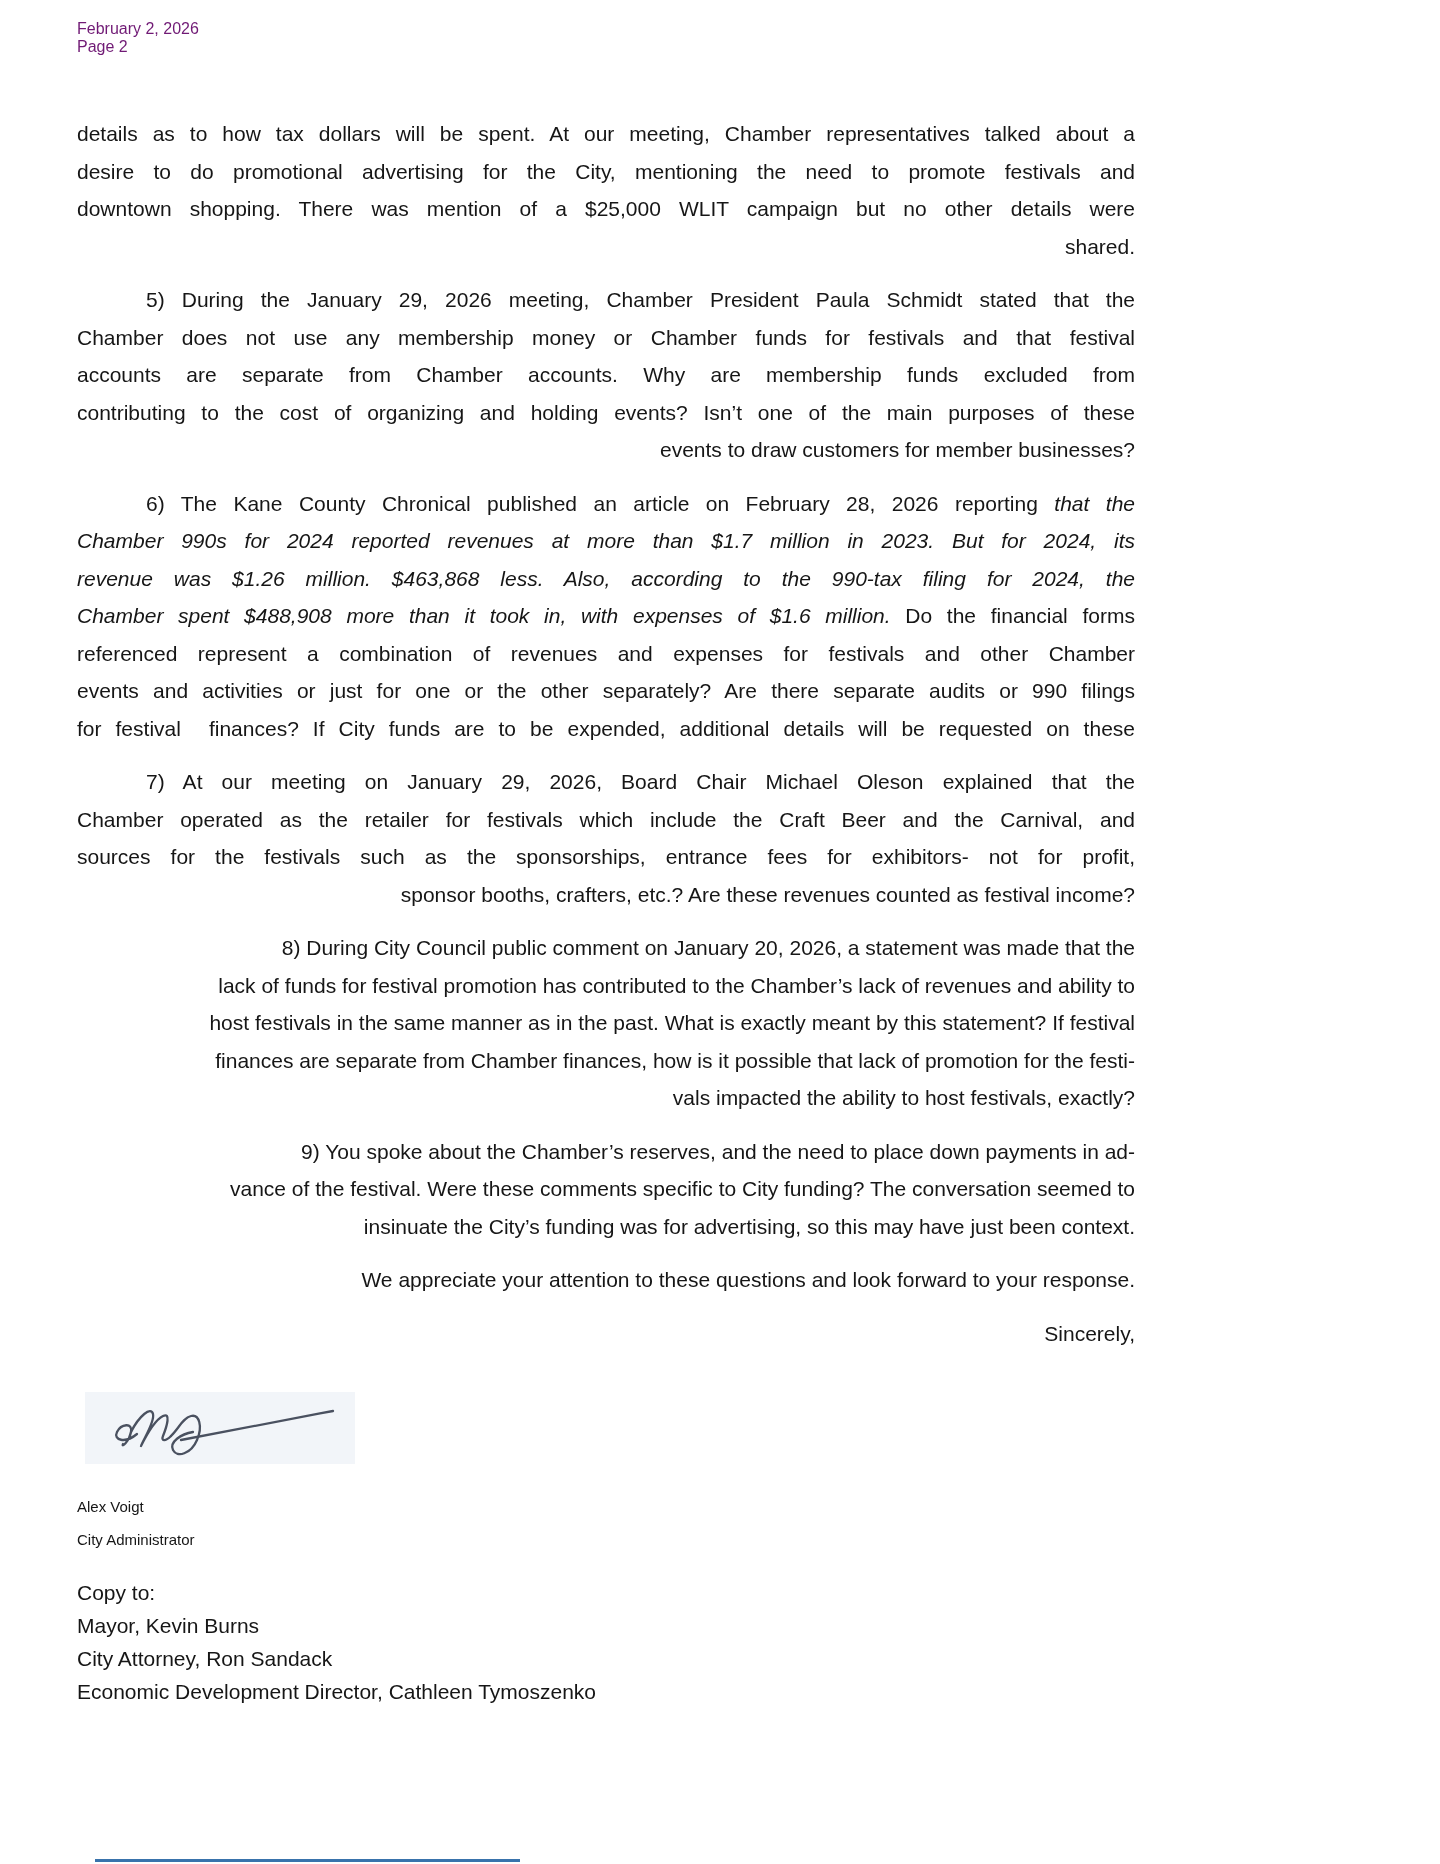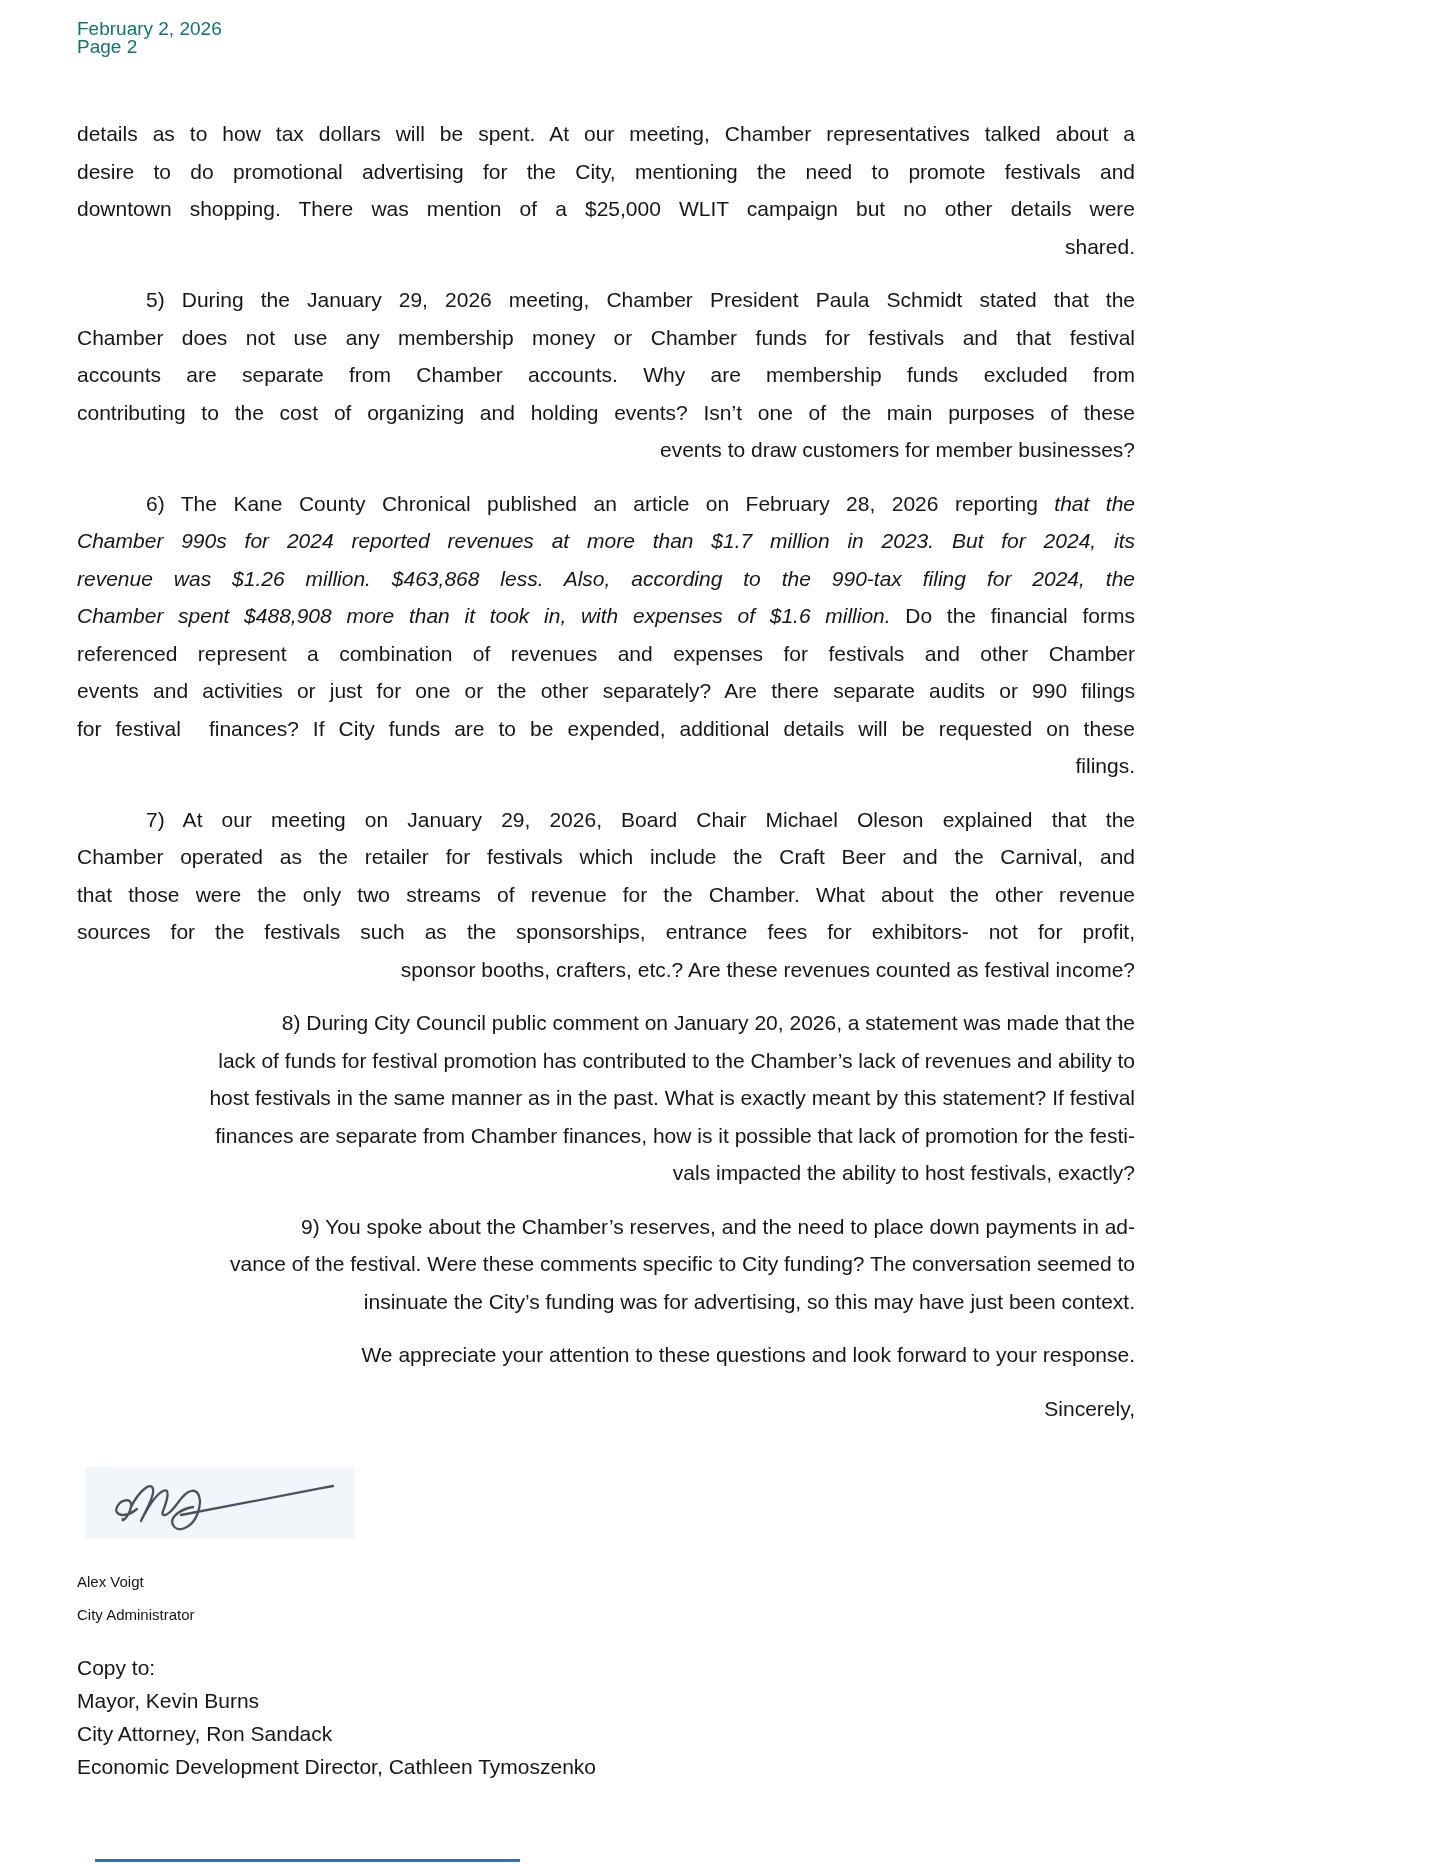--- a/index.html
+++ b/index.html
@@ -11,23 +11,23 @@
     overflow: hidden;
     font-family: "Liberation Sans", "DejaVu Sans", sans-serif;
     color: #161616;
   }
   .page { position: absolute; inset: 0; background: #ffffff; }
 
   .page-header {
     position: absolute;
     top: 20px;
     left: 77px;
-    font-size: 19px;
+    font-size: 16px;
     line-height: 18px;
-    color: #0f766e;
+    color: #701a75;
   }
 
   .letter-body {
     position: absolute;
     top: 115px;
     left: 77px;
     width: 1058px;
     font-size: 21px;
     line-height: 37.5px;
   }
@@ -94,26 +94,24 @@
           <div class="line"><span>events to draw customers for member businesses?</span></div>
         </div>
         <div class="para">
           <div class="line jline indent"><span>6) The Kane County Chronical published an article on February 28, 2026 reporting </span><span class="ital">that the</span></div>
           <div class="line jline"><span class="ital">Chamber 990s for 2024 reported revenues at more than $1.7 million in 2023. But for 2024, its</span></div>
           <div class="line jline"><span class="ital">revenue was $1.26 million. $463,868 less. Also, according to the 990-tax filing for 2024, the</span></div>
           <div class="line jline"><span class="ital">Chamber spent $488,908 more than it took in, with expenses of $1.6 million.</span><span> Do the financial forms</span></div>
           <div class="line jline"><span>referenced represent a combination of revenues and expenses for festivals and other Chamber</span></div>
           <div class="line jline"><span>events and activities or just for one or the other separately? Are there separate audits or 990 filings</span></div>
           <div class="line jline"><span>for festival&nbsp; finances? If City funds are to be expended, additional details will be requested on these</span></div>
-          <div class="line"><span>filings.</span></div>
         </div>
         <div class="para">
           <div class="line jline indent"><span>7) At our meeting on January 29, 2026, Board Chair Michael Oleson explained that the</span></div>
           <div class="line jline"><span>Chamber operated as the retailer for festivals which include the Craft Beer and the Carnival, and</span></div>
-          <div class="line jline"><span>that those were the only two streams of revenue for the Chamber. What about the other revenue</span></div>
           <div class="line jline"><span>sources for the festivals such as the sponsorships, entrance fees for exhibitors- not for profit,</span></div>
           <div class="line"><span>sponsor booths, crafters, etc.? Are these revenues counted as festival income?</span></div>
         </div>
         <div class="para">
           <div class="line indent"><span>8) During City Council public comment on January 20, 2026, a statement was made that the</span></div>
           <div class="line"><span>lack of funds for festival promotion has contributed to the Chamber’s lack of revenues and ability to</span></div>
           <div class="line"><span>host festivals in the same manner as in the past. What is exactly meant by this statement? If festival</span></div>
           <div class="line"><span>finances are separate from Chamber finances, how is it possible that lack of promotion for the festi-</span></div>
           <div class="line"><span>vals impacted the ability to host festivals, exactly?</span></div>
         </div>

